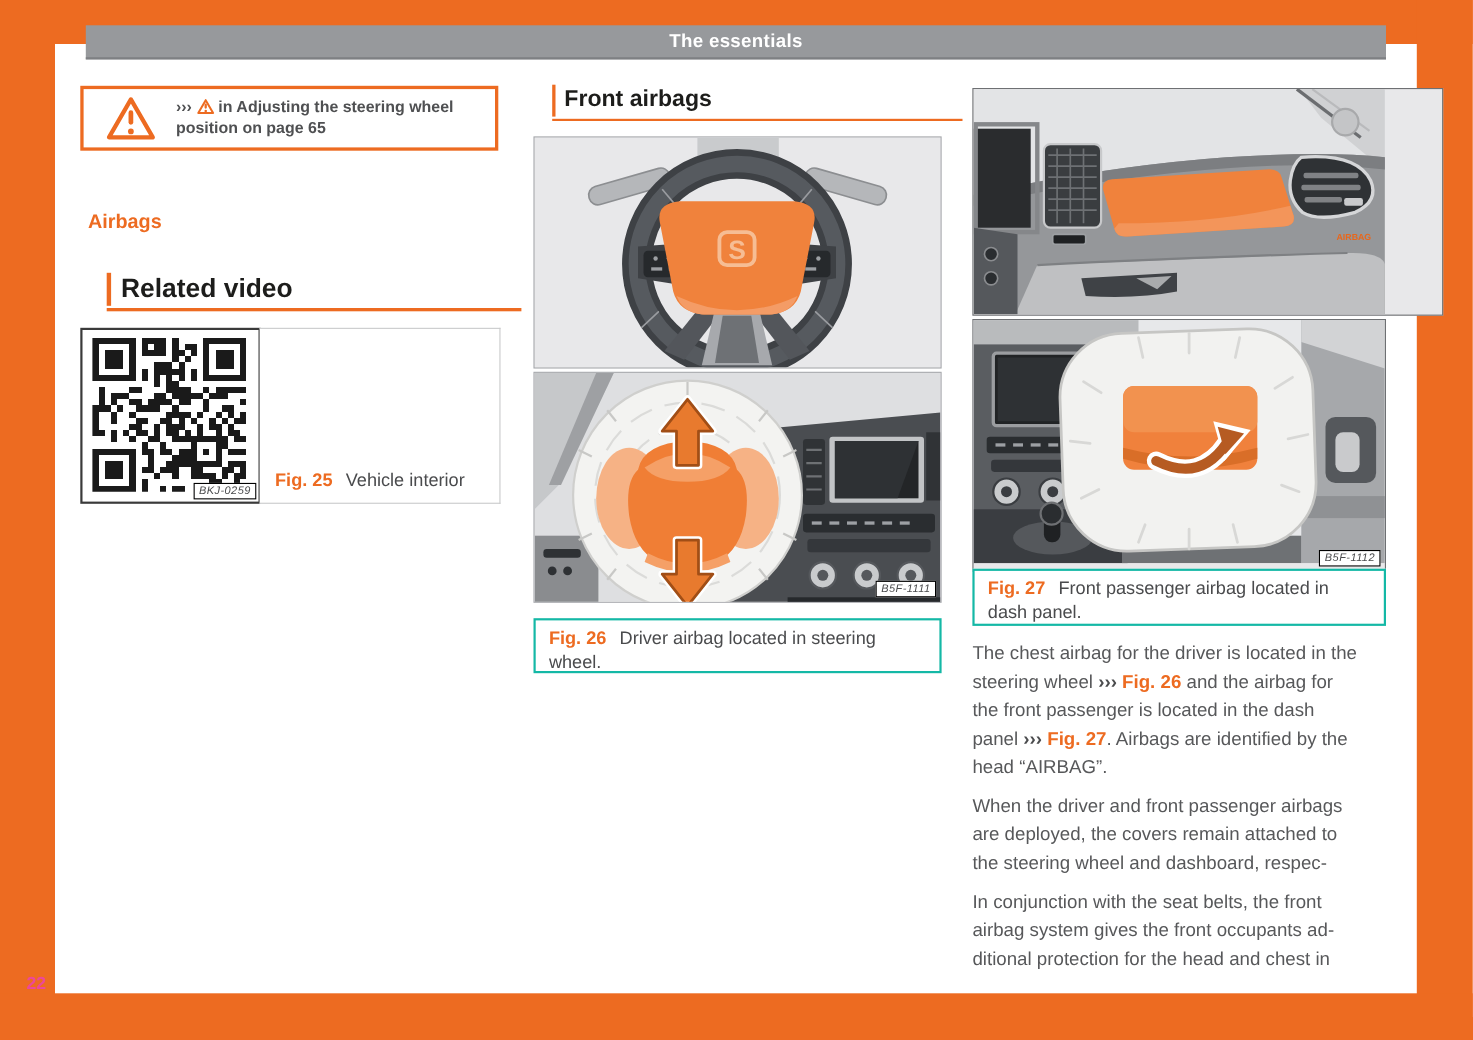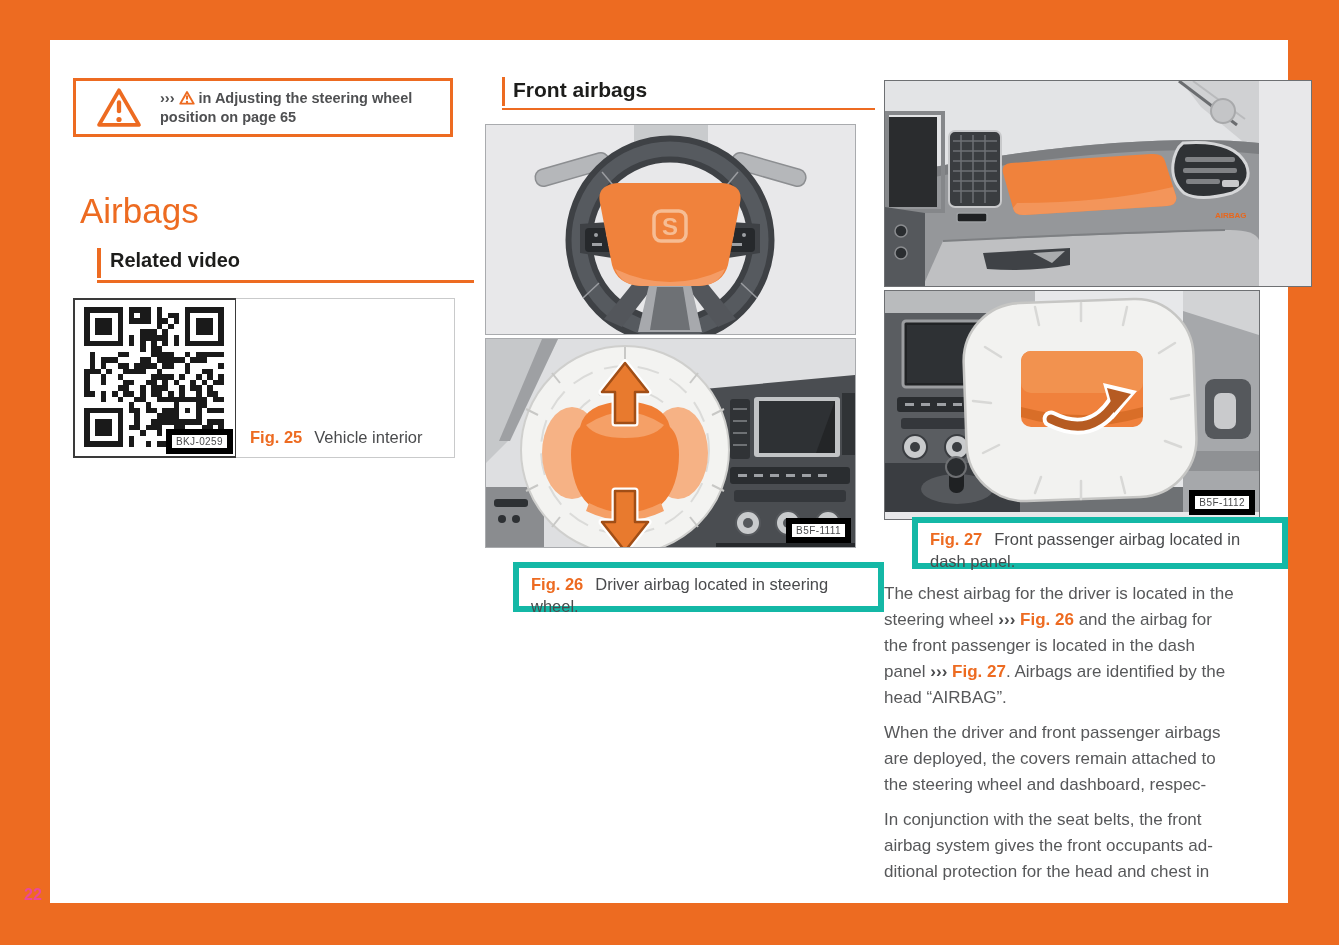--- a/index.html
+++ b/index.html
@@ -28,82 +28,85 @@
   .page-number{position:absolute;left:24px;top:886px;color:#ec4899;font-weight:700;font-size:16px;z-index:6;}
 
   
   .warning-box{position:absolute;left:73px;top:78px;width:380px;height:59px;border:3px solid var(--orange);
     background:#fff;display:flex;align-items:center;}
   .warn-icon{margin-left:20px;flex:0 0 auto;display:block;}
   .warn-text{margin-left:18px;font-weight:700;font-size:14.5px;line-height:19px;color:#4F5052;}
   .warn-text .chev{color:#4F5052;}
   .inline-tri{vertical-align:-2px;margin:0 4px;}
 
-  .airbags-title{position:absolute;left:80px;top:191px;font-size:35px;font-weight:400;color:var(--orange);}
+  .airbags-title{position:absolute;left:80px;top:191px;font-size:18px;font-weight:700;color:var(--orange);}
 
   .subhead{position:absolute;margin-left:19px;}
   .subhead .bar{position:absolute;left:0;width:4px;background:var(--orange);}
   .subhead .txt{font-weight:700;color:var(--ink);}
   .subhead .rule{position:absolute;left:0;background:var(--orange);}
 
   .related-video{left:78px;top:247px;width:377px;height:38px;}
   .related-video .bar{top:1px;height:30px;}
-  .related-video .txt{position:absolute;left:13px;top:2px;font-size:20px;}
+  .related-video .txt{position:absolute;left:13px;top:2px;font-size:24px;}
   .related-video .rule{top:33px;width:377px;height:3px;}
 
   .front-airbags{left:483px;top:76px;width:373px;height:36px;}
   .front-airbags .bar{top:1px;height:29px;width:3px;}
   .front-airbags .txt{position:absolute;left:11px;top:2px;font-size:21px;}
   .front-airbags .rule{top:32px;width:373px;height:2px;}
 
   
   .qr-box{position:absolute;left:73px;top:298px;width:164px;height:160px;border:2px solid #3A3A3A;background:#fff;}
   .qr-box svg{position:absolute;left:9px;top:7px;}
-  .img-code{position:absolute;background:#fff;border:6px solid #000000;color:#4A4B4D;
-    font-size:10px;line-height:13px;padding:0 4px;letter-spacing:.4px;}
+  .img-code{position:absolute;background:#fff;border:1px solid #000000;color:#4A4B4D;
+    font-size:10px;line-height:13px;padding:0 4px;letter-spacing:.4px;font-style:italic;}
   .qr-box .img-code{right:2px;bottom:2px;}
   .qr-caption-panel{position:absolute;left:236px;top:298px;width:219px;height:160px;
     border:1px solid #C9CACB;border-left:none;background:#fff;display:flex;align-items:flex-end;padding:16px 8px 9px 14px;}
 
   .fig{font-weight:700;color:var(--orange);}
   .caption-text{color:var(--caption);}
   .caption-line{font-size:16.5px;line-height:22px;}
   .caption-line .fig{margin-right:12px;}
 
   
   .fig-img{position:absolute;background:#E8E8EA;overflow:hidden;}
   .fig-img svg{display:block;}
   .b-light{border:1px solid #A9ABAE;}
   .b-dark{border:1px solid #6E7073;}
   .fig26a{left:485px;top:124px;width:371px;height:211px;}
   .fig26b{left:485px;top:338px;width:371px;height:210px;}
   .fig27a{left:884px;top:80px;width:428px;height:207px;}
   .fig27b{left:884px;top:290px;width:376px;height:230px;}
   .fig-img .img-code{right:4px;bottom:4px;}
 
-  .caption-box{position:absolute;border:6px solid #14b8a6;background:#fff;padding:5px 12px;margin-left:28px;}
+  .caption-box{position:absolute;border:2px solid #14b8a6;background:#fff;padding:5px 12px;}
   .caption26{left:485px;top:562px;width:371px;height:50px;}
   .caption27{left:884px;top:517px;width:376px;height:52px;}
 
   
   .bodytext{position:absolute;left:884px;top:581px;width:390px;color:var(--body);font-size:17px;}
   .para{margin:0 0 9px 0;}
   .tline{white-space:pre;line-height:26px;}
   .chev{font-weight:700;color:#4B4C4E;}
 </style>
 </head>
 <body>
 
 <div class="page">
 
   <div class="frame frame-top"></div>
   <div class="frame frame-left"></div>
   <div class="frame frame-right"></div>
   <div class="frame frame-bottom"></div>
 
+  <div class="header-bar">
+    <span>The essentials</span>
+  </div>
 
   <div class="page-number">22</div>
 
   <div class="warning-box">
     <svg class="warn-icon" width="46" height="42" viewBox="0 0 60 54">
       <path d="M30 4 L56 49 H4 Z" fill="none" stroke="#ED6B21" stroke-width="5" stroke-linejoin="round"></path>
       <rect x="27.2" y="17" width="5.6" height="17" rx="2.8" fill="#ED6B21"></rect>
       <circle cx="30" cy="42" r="3.4" fill="#ED6B21"></circle>
     </svg>
     <div class="warn-text">

